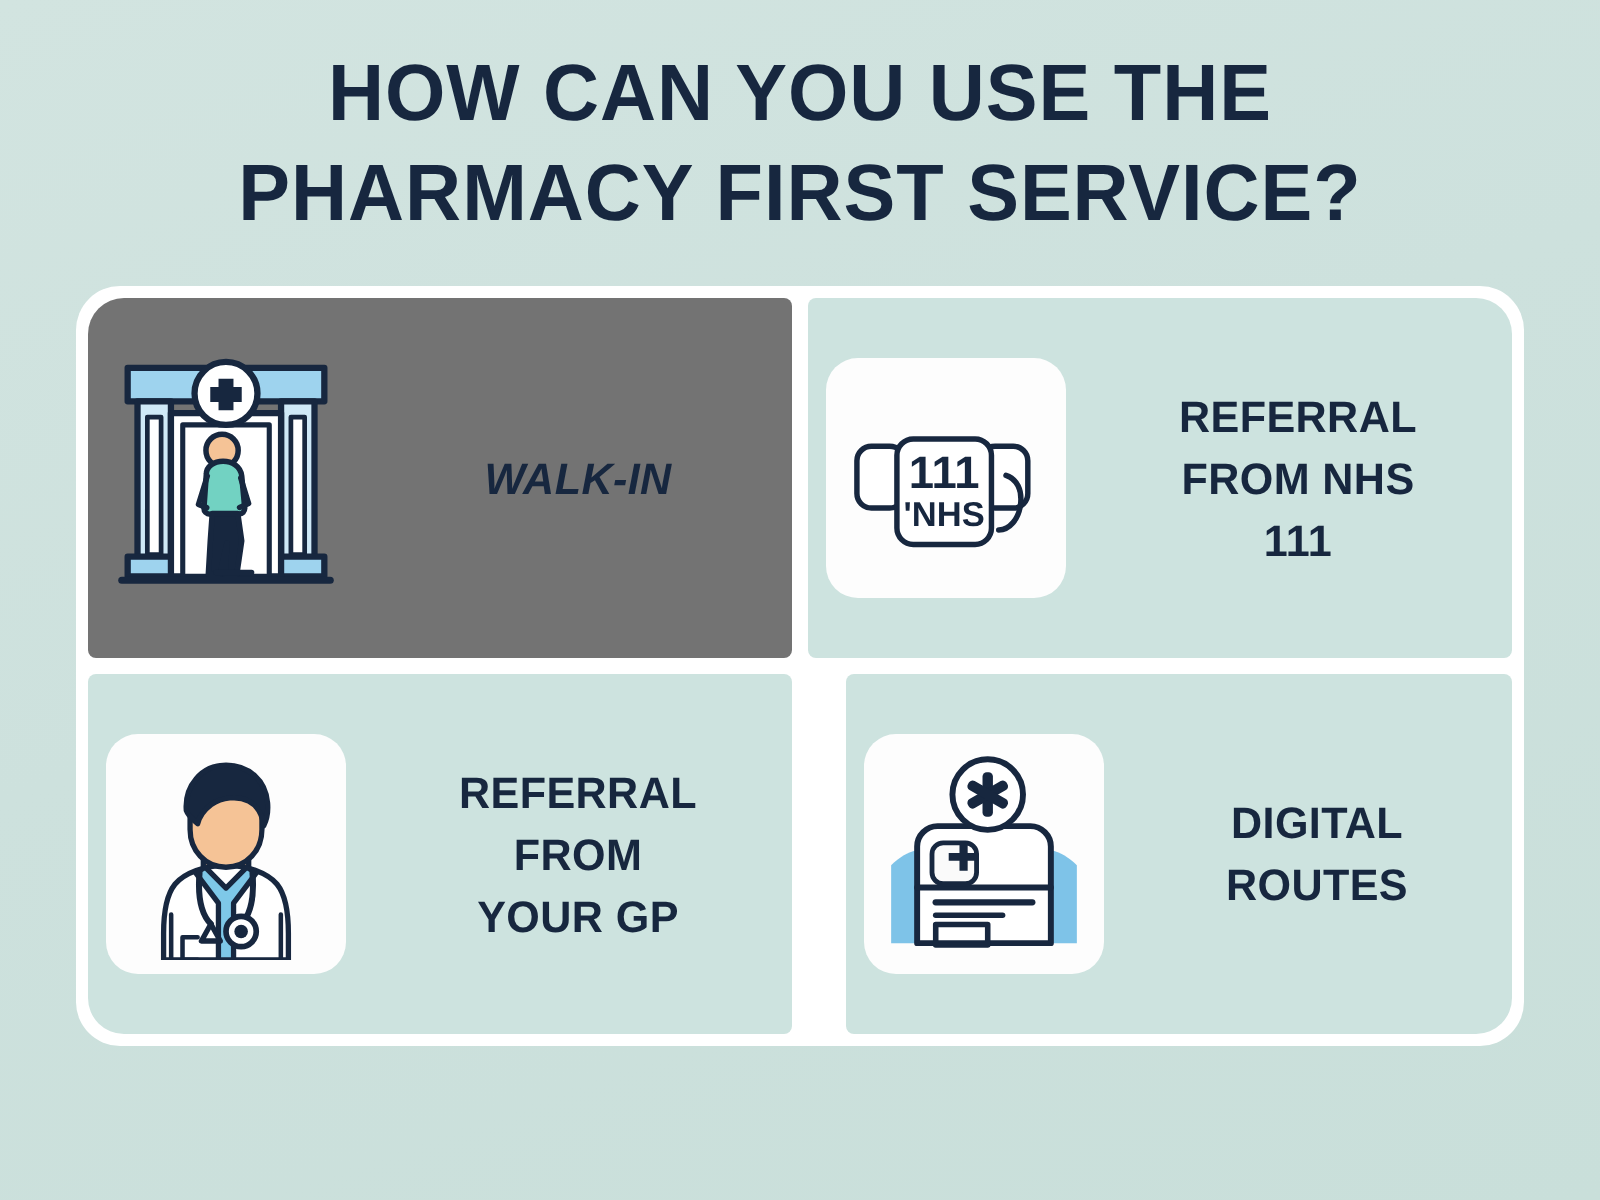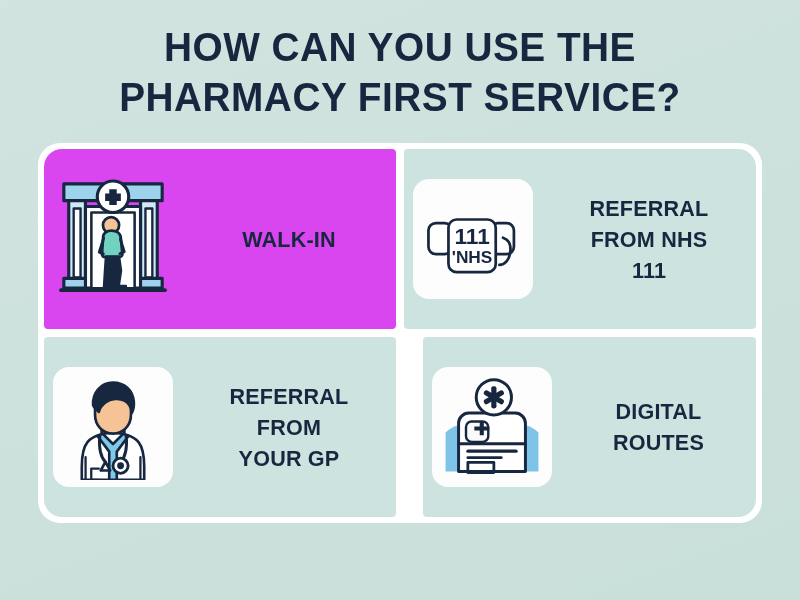--- a/index.html
+++ b/index.html
@@ -56,21 +56,21 @@
     grid-template-rows: 1fr 1fr;
     gap: 8px;
   }
   .card {
     position: relative;
     display: flex;
     align-items: center;
     box-sizing: border-box;
     overflow: hidden;
   }
-  .card-white { background: #d946ef; }
+  .card-white { background: #737373; font-style: italic; }
   .card-mint  { background: #cde3df; }
   .card-r1c1 { border-radius: 18px 4px 4px 4px; }
   .card-r1c2 { border-radius: 4px 18px 4px 4px; }
   .card-r2c1 { border-radius: 4px 4px 4px 18px; }
   .card-r2c2 { border-radius: 4px 4px 18px 4px; margin-left: 19px; }
 
   .icon-slot {
     flex: 0 0 auto;
     width: 138px;
     display: flex;

